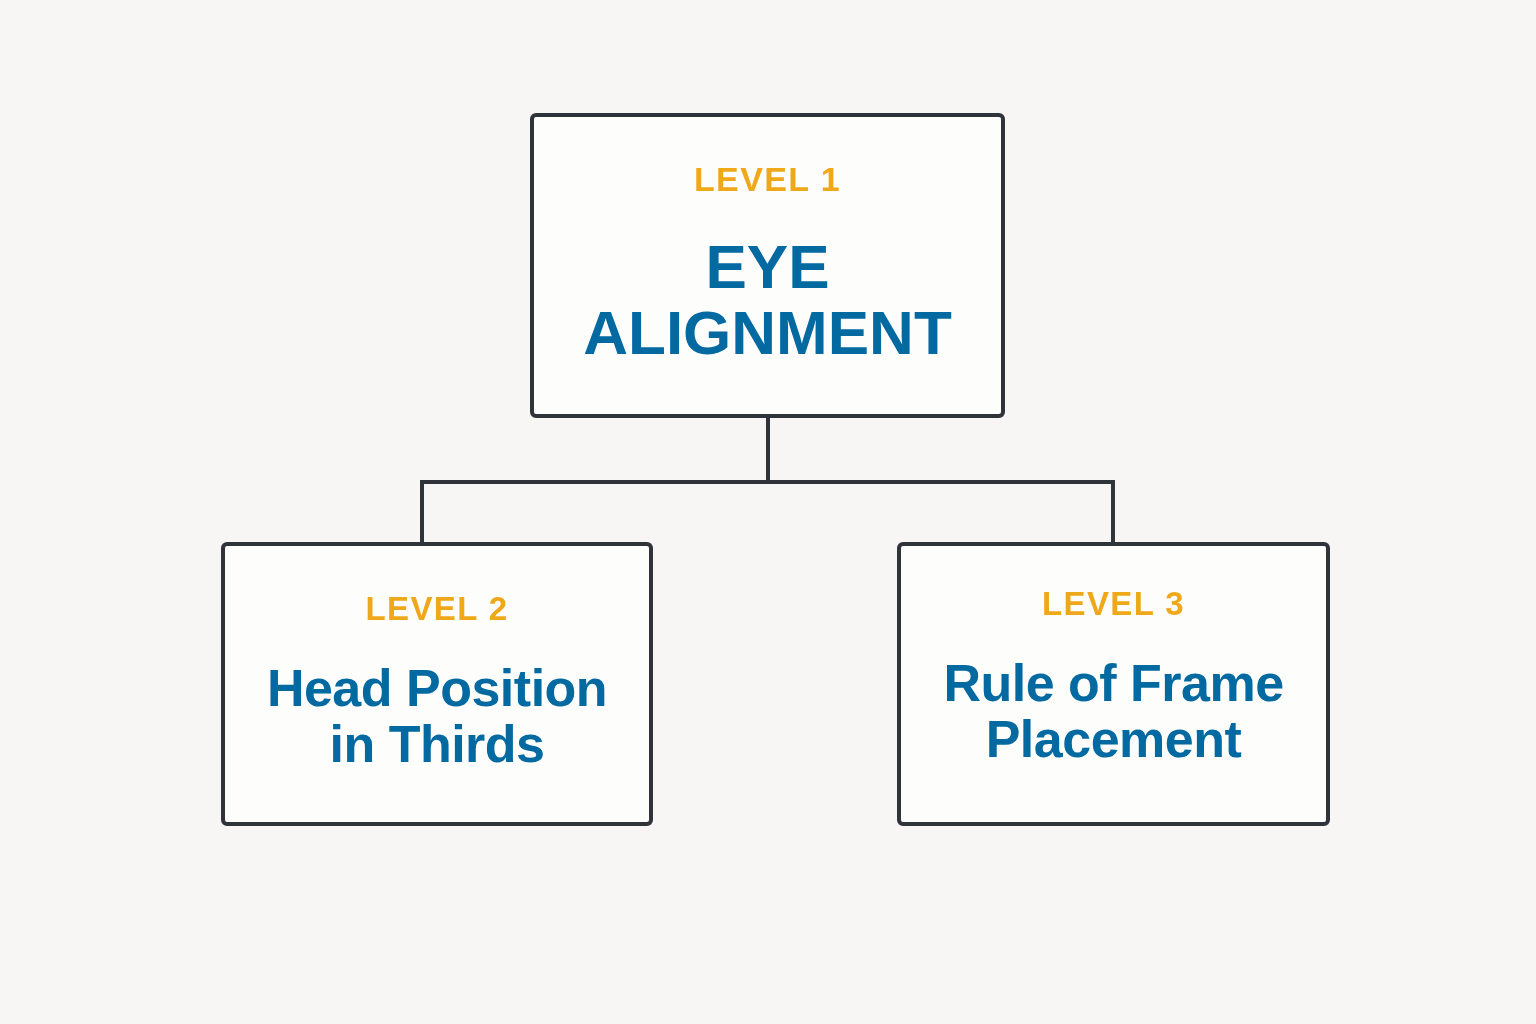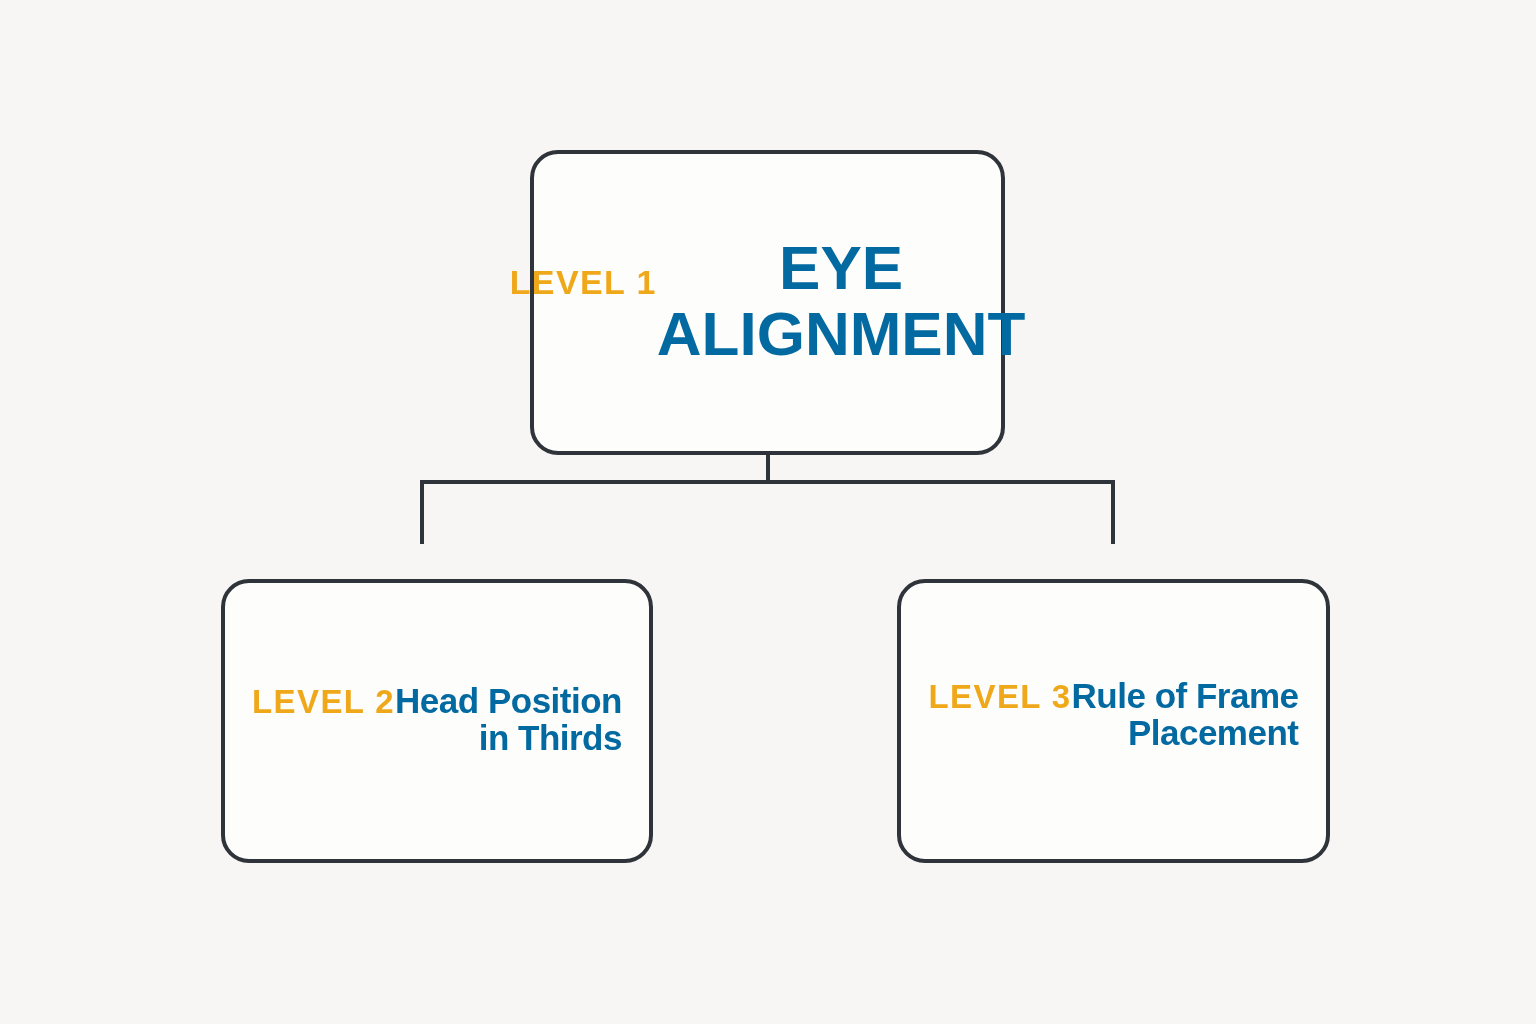--- a/index.html
+++ b/index.html
@@ -31,26 +31,26 @@
     z-index: 1;
   }
 
   
   .node {
     position: absolute;
     z-index: 2;
     box-sizing: border-box;
     background: #fdfdfc;
     border: 4px solid #2f333a;
-    border-radius: 28px;
+    border-radius: 6px;
     display: flex;
+    flex-direction: column;
     align-items: center;
     justify-content: center;
     text-align: center;
-    margin-top: 37px;
   }
 
   .node-root {
     left: 530px;
     top: 113px;
     width: 475px;
     height: 305px;
     padding: 30px 18px 34px 18px;
   }
   .node-child-left {
@@ -92,22 +92,21 @@
     line-height: 1.06;
     letter-spacing: -0.5px;
   }
   .node-root .node-title {
     font-size: 62px;
     text-transform: uppercase;
     letter-spacing: 0px;
   }
   .node-child-left .node-title,
   .node-child-right .node-title {
-    font-size: 35px;
-    text-align: right;
+    font-size: 52px;
   }
 </style>
 </head>
 <body>
 
 <div id="canvas">
 
   <svg id="connectors" viewBox="0 0 1536 1024" width="1536" height="1024" aria-hidden="true">
     <g fill="none" stroke="#2f333a" stroke-width="4" stroke-linecap="butt">
       <line x1="768" y1="418" x2="768" y2="482"></line>

